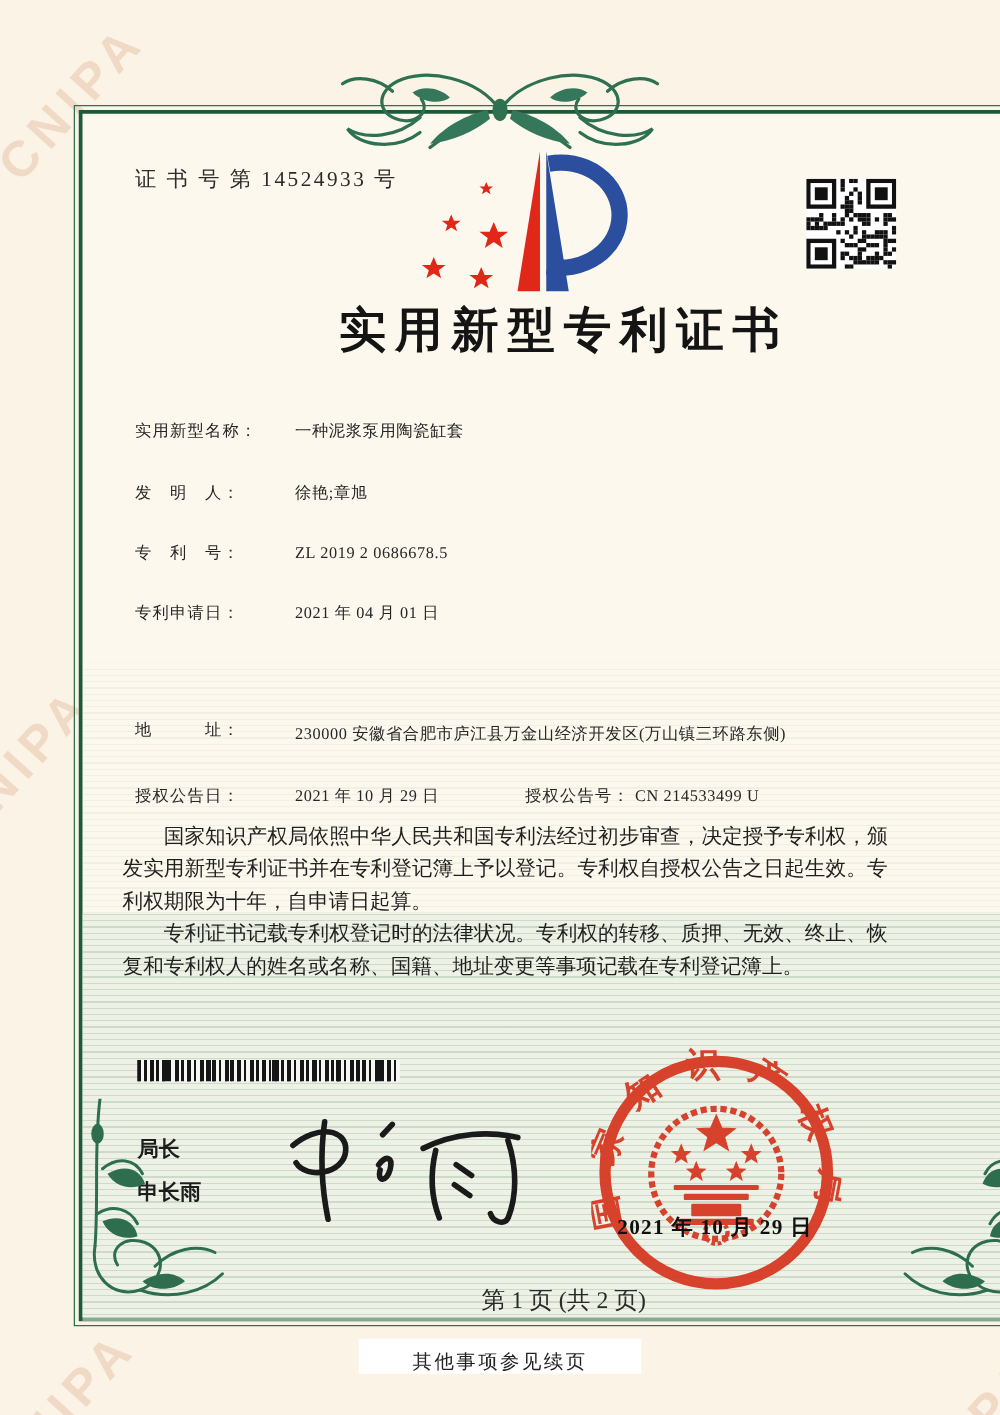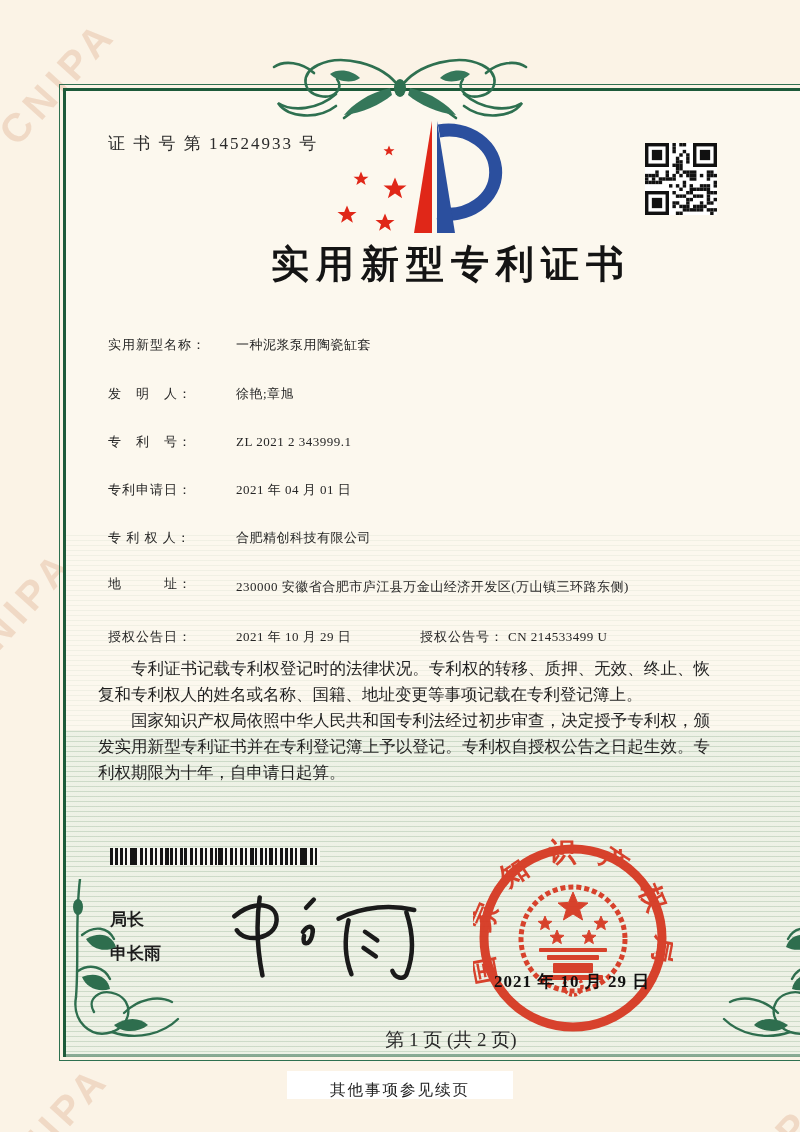--- a/index.html
+++ b/index.html
@@ -327,43 +327,40 @@
 
     <div class="title">实用新型专利证书</div>
 
     <div class="frow" style="left:42px; top:245px;">
       <span class="lbl">实用新型名称：</span><span class="val">一种泥浆泵用陶瓷缸套</span>
     </div>
     <div class="frow" style="left:42px; top:294px;">
       <span class="lbl">发　明　人：</span><span class="val">徐艳;章旭</span>
     </div>
     <div class="frow" style="left:42px; top:342px;">
-      <span class="lbl">专　利　号：</span><span class="val">ZL 2021 2 343999.1</span>
+      <span class="lbl">专　利　号：</span><span class="val">ZL 2019 2 0686678.5</span>
     </div>
     <div class="frow" style="left:42px; top:390px;">
       <span class="lbl">专利申请日：</span><span class="val">2021 年 04 月 01 日</span>
-    </div>
-    <div class="frow" style="left:42px; top:438px;">
-      <span class="lbl">专 利 权 人：</span><span class="val">合肥精创科技有限公司</span>
     </div>
     <div class="frow wrap" style="left:42px; top:484px;">
       <span class="lbl">地　　　址：</span><span class="val">230000 安徽省合肥市庐江县万金山经济开发区(万山镇三环路东侧)</span>
     </div>
     <div class="frow" style="left:42px; top:537px; width:600px;">
       <span class="grant-group">
         <span class="lbl">授权公告日：</span><span class="val">2021 年 10 月 29 日</span>
       </span>
       <span class="grant-no">
         <span class="lbl">授权公告号：</span><span class="val">CN 214533499 U</span>
       </span>
     </div>
 
     <div class="paras">
+      <p>国家知识产权局依照中华人民共和国专利法经过初步审查，决定授予专利权，颁发实用新型专利证书并在专利登记簿上予以登记。专利权自授权公告之日起生效。专利权期限为十年，自申请日起算。</p>
       <p>专利证书记载专利权登记时的法律状况。专利权的转移、质押、无效、终止、恢复和专利权人的姓名或名称、国籍、地址变更等事项记载在专利登记簿上。</p>
-      <p>国家知识产权局依照中华人民共和国专利法经过初步审查，决定授予专利权，颁发实用新型专利证书并在专利登记簿上予以登记。专利权自授权公告之日起生效。专利权期限为十年，自申请日起算。</p>
     </div>
 
     <div class="barcode"></div>
 
     <div class="director-title">局长</div>
     <div class="director-name">申长雨</div>
 
     <svg class="signature" width="230" height="100" viewBox="0 0 230 100">
       <g fill="none" stroke="#1a1a1a" stroke-width="4.5" stroke-linecap="round" transform="rotate(-2 115 50)">
         <path d="M46,12 C41,40 42,66 46,90"></path>

